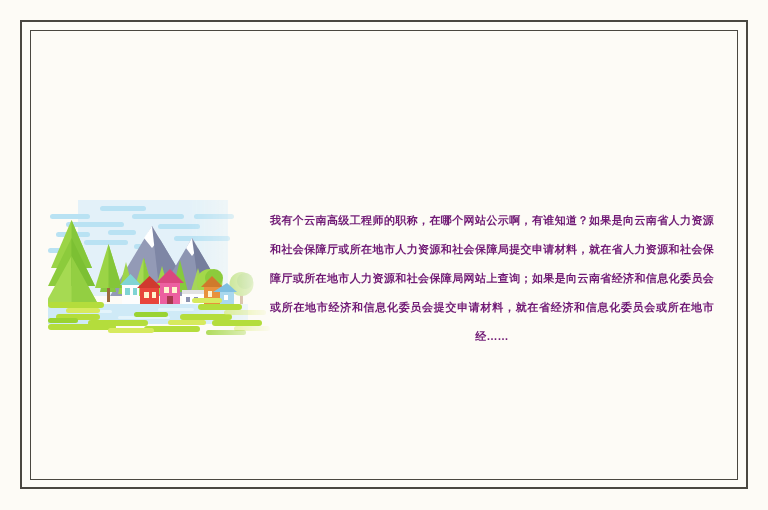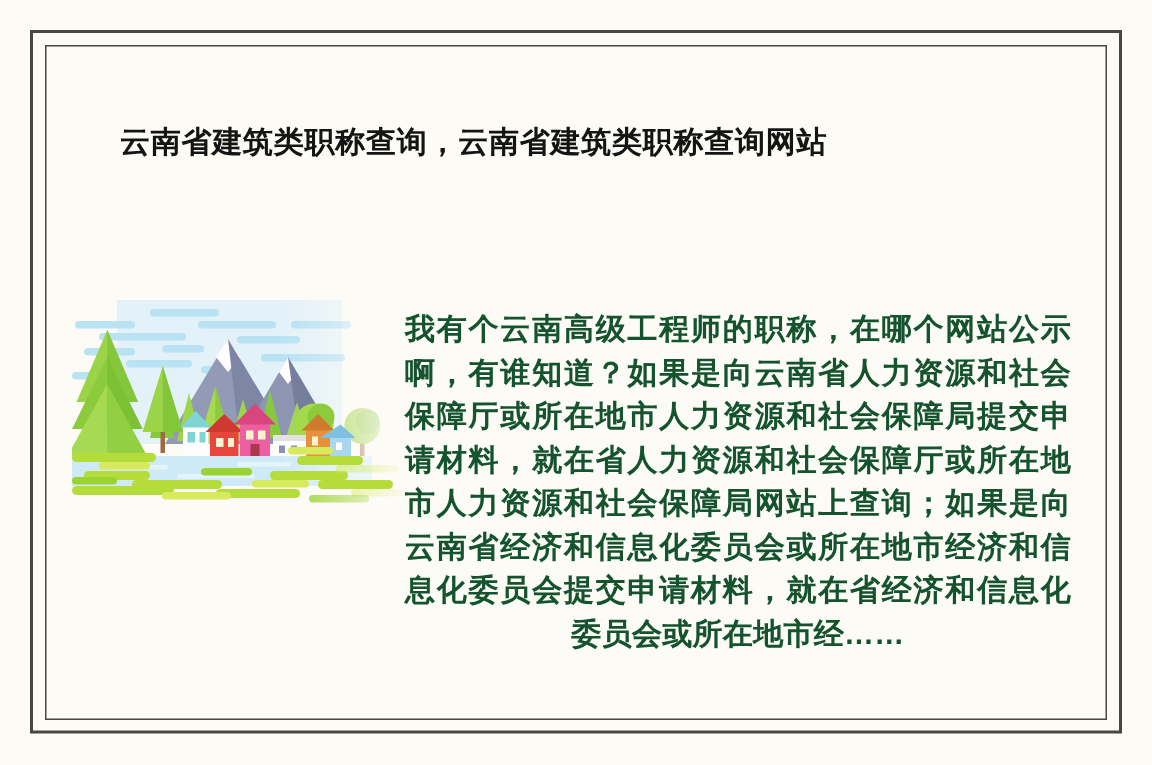--- a/index.html
+++ b/index.html
@@ -54,23 +54,23 @@
     line-height: 30px;
     white-space: nowrap;
   }
 
   
   .body-text {
     position: absolute;
     left: 270px;
     top: 206px;
     width: 444px;
-    font-size: 20px;
+    font-size: 11px;
     font-weight: bold;
-    color: #14532d;
+    color: #701a75;
     line-height: 29px;
     text-align: justify;
     text-align-last: center;
     letter-spacing: 0.2px;
   }
 
   
   .illus {
     position: absolute;
     left: 48px;
@@ -81,21 +81,20 @@
   .illus svg { display: block; }
 </style>
 </head>
 <body>
 
 <div class="page">
 
   <div class="frame-outer"></div>
   <div class="frame-inner"></div>
 
-  <div class="title">云南省建筑类职称查询，云南省建筑类职称查询网站</div>
 
   <div class="illus">
     <svg width="226" height="144" viewBox="0 0 226 144" xmlns="http://www.w3.org/2000/svg">
       <defs>
         <linearGradient id="fadeRight" x1="0" y1="0" x2="1" y2="0">
           <stop offset="0%" stop-color="#fff" stop-opacity="1"></stop>
           <stop offset="62%" stop-color="#fff" stop-opacity="1"></stop>
           <stop offset="100%" stop-color="#fff" stop-opacity="0"></stop>
         </linearGradient>
         <linearGradient id="fadeLeft" x1="0" y1="0" x2="1" y2="0">

